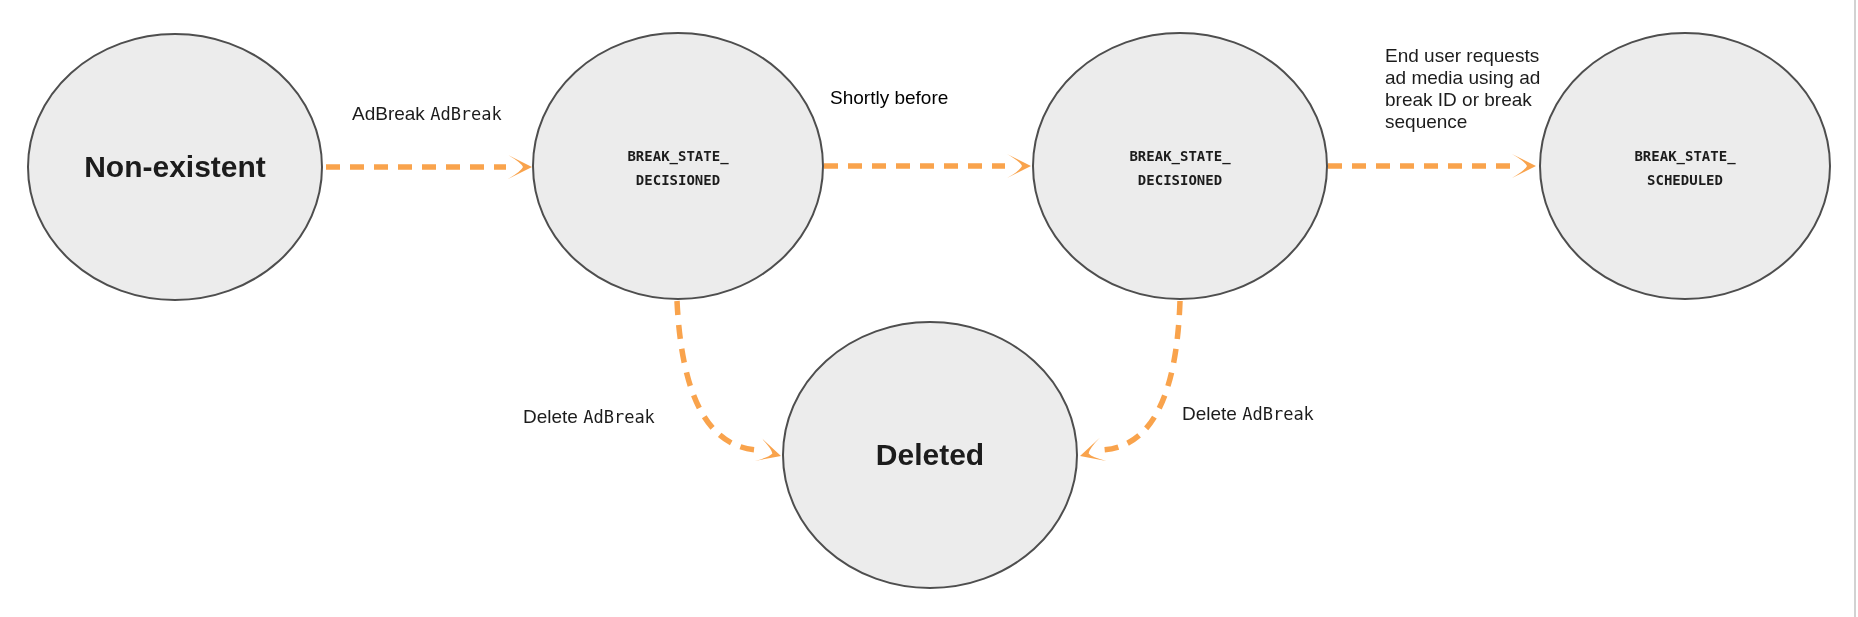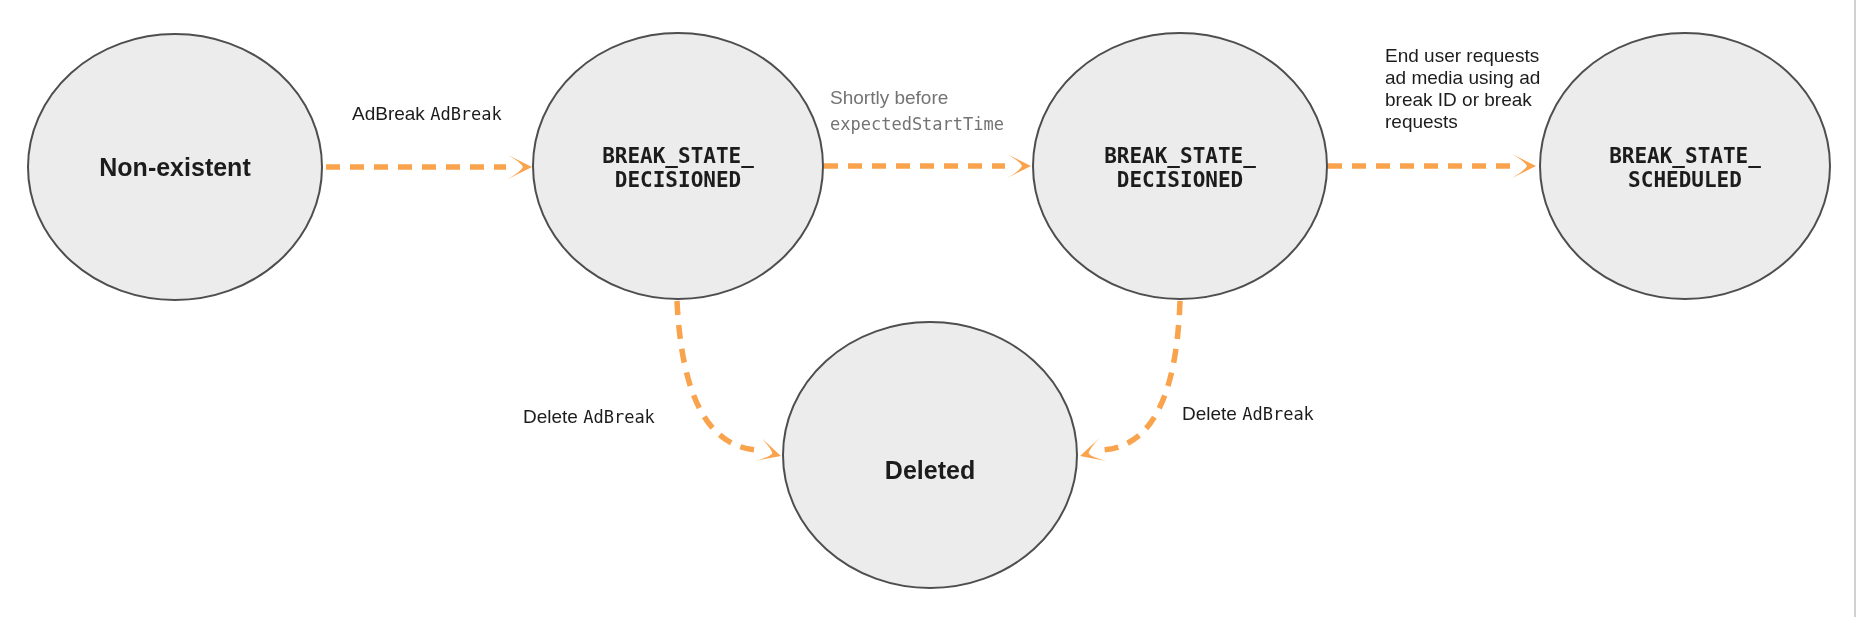--- a/index.html
+++ b/index.html
@@ -16,27 +16,27 @@
 
   .node-label {
     position: absolute;
     transform: translate(-50%, -50%);
     text-align: center;
     white-space: nowrap;
   }
   .node-sans {
     font-family: "Liberation Sans", sans-serif;
     font-weight: bold;
-    font-size: 25px;
+    font-size: 30px;
     line-height: 26px;
   }
   .node-mono {
     font-family: "DejaVu Sans Mono", monospace;
     font-weight: bold;
-    font-size: 21px;
+    font-size: 14px;
     line-height: 24px;
     letter-spacing: 0px;
   }
   .edge-label {
     position: absolute;
     font-size: 19px;
     white-space: nowrap;
   }
   .edge-label .mono {
     font-family: "DejaVu Sans Mono", monospace;
@@ -80,35 +80,34 @@
         <div>DECISIONED</div>
       </div>
       <div class="node-label node-mono" style="left: 1180px; top: 168px; color: rgb(28, 28, 28);">
         <div>BREAK_STATE_</div>
         <div>DECISIONED</div>
       </div>
       <div class="node-label node-mono" style="left: 1685px; top: 168px; color: rgb(28, 28, 28);">
         <div>BREAK_STATE_</div>
         <div>SCHEDULED</div>
       </div>
-      <div class="node-label node-sans" style="left: 930px; top: 470px; color: rgb(28, 28, 28);">
+      <div class="node-label node-sans" style="left: 930px; top: 455px; color: rgb(28, 28, 28);">
         <div>Deleted</div>
       </div>
       <div class="edge-label" style="left: 352px; top: 103px; line-height: 22px; color: rgb(28, 28, 28);">
         <div><span>AdBreak </span><span class="mono">AdBreak</span></div>
       </div>
-      <div class="edge-label" style="left: 830px; top: 85px; line-height: 26px; color: #737373;">
+      <div class="edge-label" style="left: 830px; top: 85px; line-height: 26px; color: #000000;">
         <div><span>Shortly before</span></div>
-        <div><span class="mono">expectedStartTime</span></div>
       </div>
       <div class="edge-label" style="left: 1385px; top: 45px; line-height: 22px; color: rgb(28, 28, 28);">
         <div><span>End user requests</span></div>
         <div><span>ad media using ad</span></div>
         <div><span>break ID or break</span></div>
-        <div><span>requests</span></div>
+        <div><span>sequence</span></div>
       </div>
       <div class="edge-label" style="left: 523px; top: 406px; line-height: 22px; color: rgb(28, 28, 28);">
         <div><span>Delete </span><span class="mono">AdBreak</span></div>
       </div>
       <div class="edge-label" style="left: 1182px; top: 403px; line-height: 22px; color: rgb(28, 28, 28);">
         <div><span>Delete </span><span class="mono">AdBreak</span></div>
       </div>
     </div>
   <div class="right-border" style="background: rgb(210, 210, 210);"></div>
 </div>

